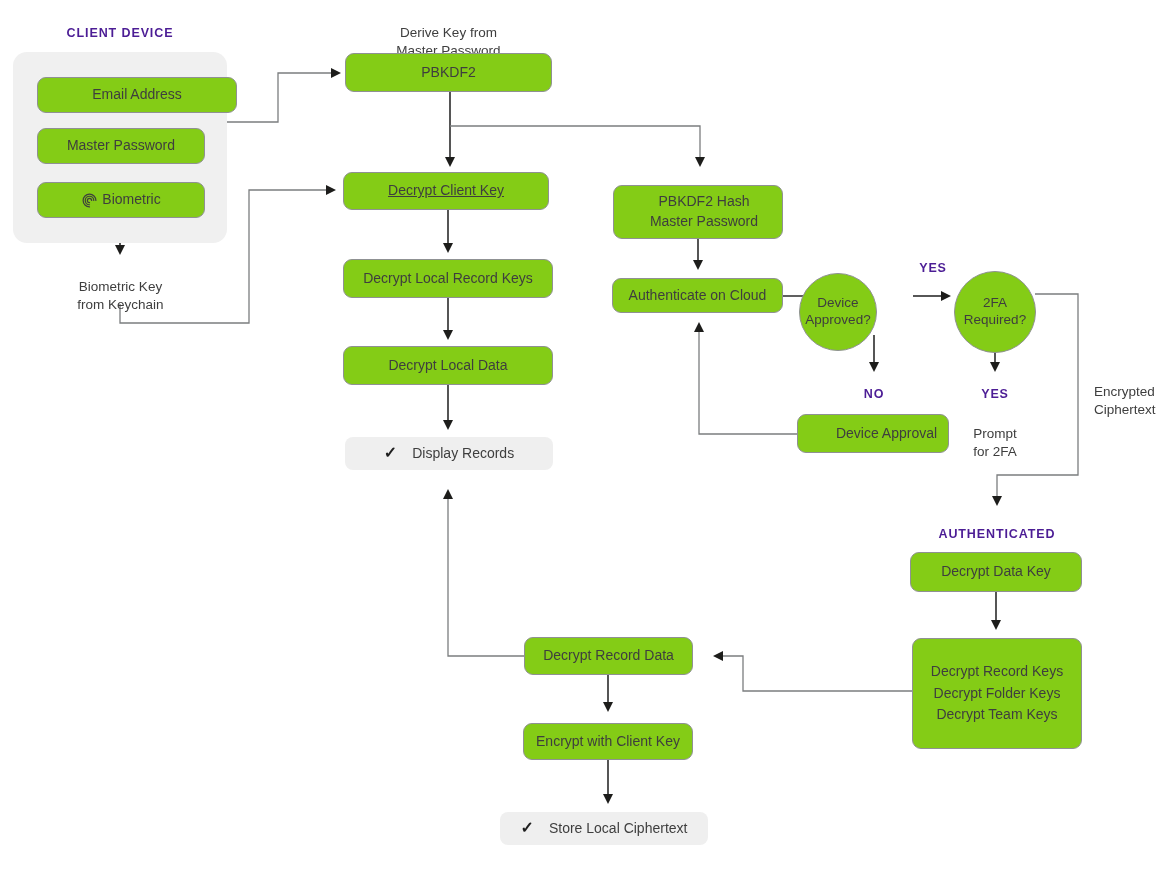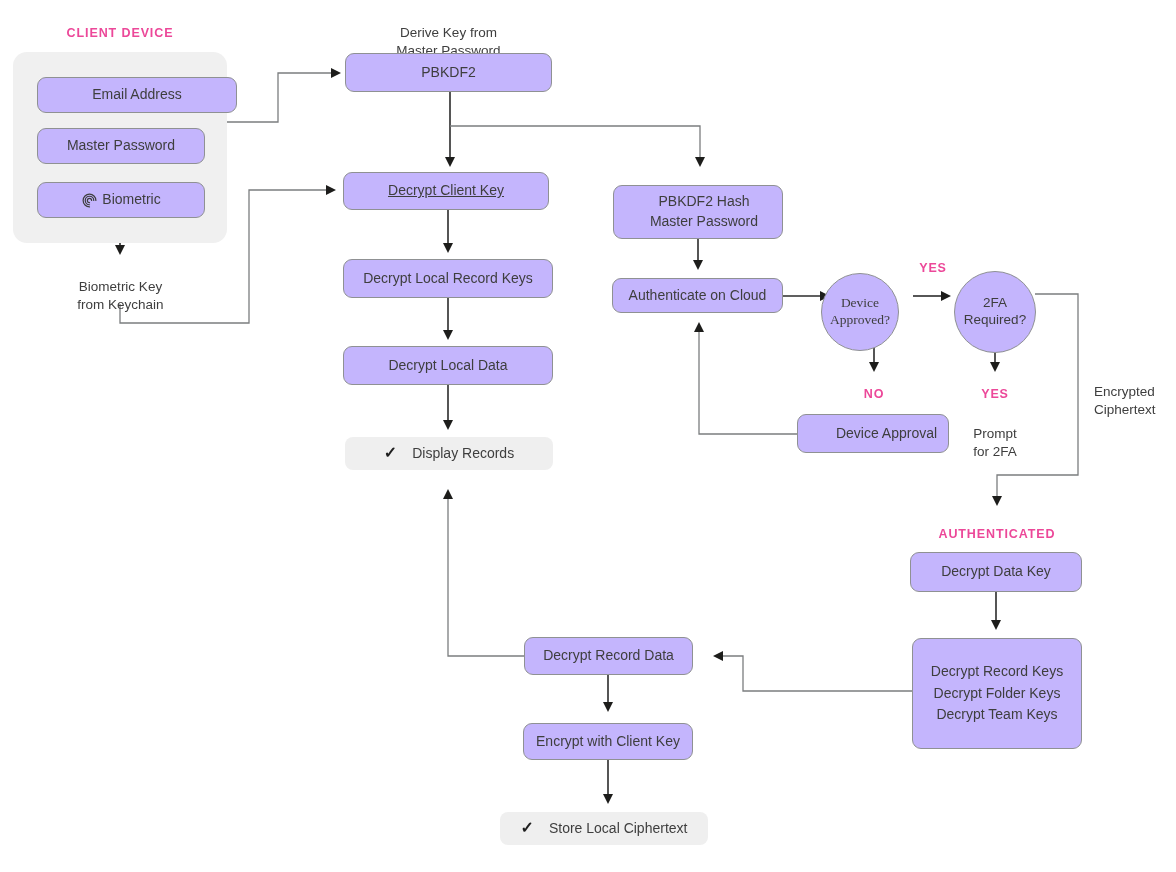--- a/index.html
+++ b/index.html
@@ -1,24 +1,24 @@
 <!DOCTYPE html>
 <html><head>
 <meta charset="utf-8">
 <style>
   html,body { margin:0; padding:0; background:#ffffff; }
   .canvas { position:relative; width:1176px; height:872px; overflow:hidden;
             font-family:"Liberation Sans", sans-serif; color:#3e3e3e; background:#ffffff; }
   .panel { position:absolute; background:#f0f0f0; border-radius:14px; }
-  .node { position:absolute; background:#c4b5fd; border:1.5px solid #8f9193; border-radius:9px;
+  .node { position:absolute; background:#84cc16; border:1.5px solid #8f9193; border-radius:9px;
           display:flex; align-items:center; justify-content:center; text-align:center;
           font-size:14px; line-height:1.4; color:#3e3e3e; box-sizing:border-box; }
   .node.gray { background:#efefef; border:none; border-radius:8px; gap:15px; }
   .node.circle { border-radius:50%; font-size:13.5px; line-height:1.25; }
-  .blue { position:absolute; color:#ec4899; font-weight:bold; font-size:12.5px;
+  .blue { position:absolute; color:#4c1d95; font-weight:bold; font-size:12.5px;
           letter-spacing:0.9px; text-align:center; }
   .note { position:absolute; font-size:13.5px; line-height:1.3; text-align:center; color:#3e3e3e; }
   .note.left { text-align:left; }
   .pre { white-space:pre-line;margin-top:16px; }
   .check { font-size:16px; font-weight:bold; color:#1f1f1f; }
   .fpicon { display:inline-flex; }
   svg.wires { position:absolute; left:0; top:0; }
   .ln  { fill:none; stroke:#7b7d7f; stroke-width:1.3; }
   .lnd { fill:none; stroke:#2b2b2b; stroke-width:1.6; }
 </style>
@@ -97,21 +97,21 @@
     <span class="check">✓</span>
     <span>Display Records</span>
   </div>
 
   <div class="node pre" style="left:613px; top:169px; width:170px; height:54px;padding-left:12px;">PBKDF2 Hash
 Master Password</div>
   <div class="node" style="left:612px; top:278px; width:171px; height:35px;">
     <span>Authenticate on Cloud</span>
   </div>
 
-  <div class="node circle pre" style="left:821px; top:257px; width:78px; height:78px;font-family:Liberation Serif, serif;">Device
+  <div class="node circle pre" style="left:799px; top:257px; width:78px; height:78px;">Device
 Approved?</div>
   <div class="blue" style="left:903px; top:261px; width:60px;">YES</div>
   <div class="node circle pre" style="left:954px; top:255px; width:82px; height:82px;">2FA
 Required?</div>
 
   <div class="blue" style="left:844px; top:387px; width:60px;">NO</div>
   <div class="blue" style="left:965px; top:387px; width:60px;">YES</div>
 
   <div class="node" style="left:797px; top:414px; width:152px; height:39px;padding-left:27px;">
     <span>Device Approval</span>

